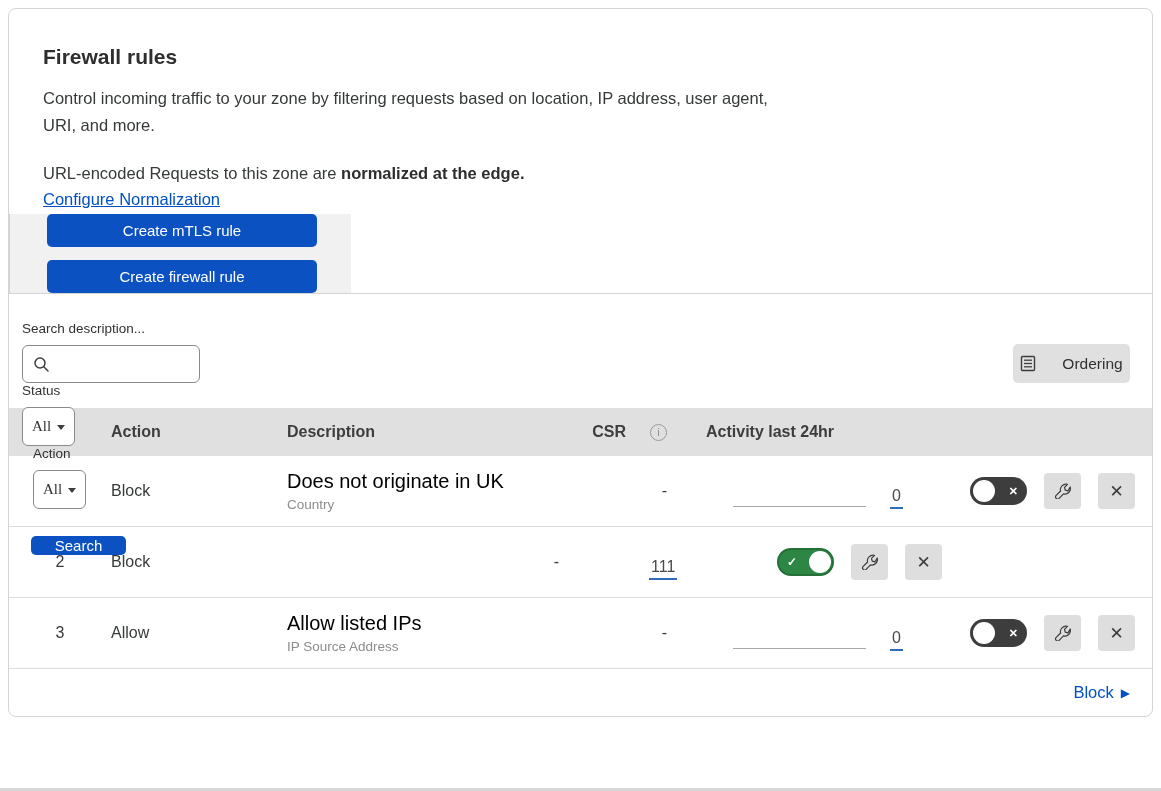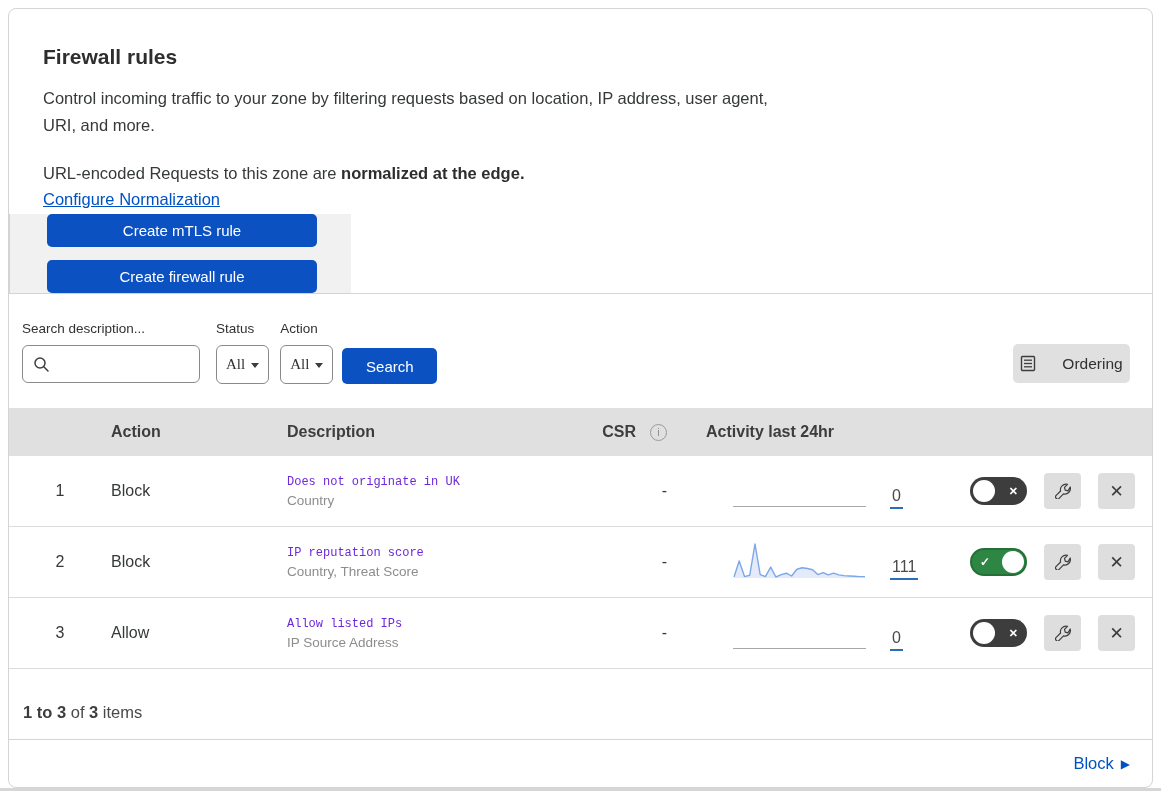--- a/index.html
+++ b/index.html
@@ -18,51 +18,51 @@
   .norm b { color:#2e2e2e; }
   .cfg-link { color:#0051c3; font-size:16.5px; text-decoration:underline; }
   .header-right { width:342px; background:#f1f1f1; border-left:1px solid #d4d4d4;
                   display:flex; flex-direction:column; justify-content:center;
                   padding:0 34px 0 37px; gap:13px; }
   .btn-primary { background:#0b51c2; color:#fff; border:none; border-radius:5px;
                  height:33px; font-size:15px; font-family:inherit; cursor:pointer; }
 
   
   .filterbar { position:relative; height:114px; padding:27px 14px 0 13px;
-               display:flex; align-items:flex-start; }
+               display:flex; align-items:flex-start;flex-direction:column; }
   .fgroup { display:flex; flex-direction:column; }
   .fgroup .flabel { font-size:13.5px; color:#313131; margin-bottom:9px; height:15px; }
   .search-box { width:178px; height:38px; border:1px solid #8a8a8a; border-radius:6px;
                 display:flex; align-items:center; padding-left:10px; background:#fff; }
   .search-box input { border:none; outline:none; flex:1; min-width:0; font-size:15px;
                       font-family:inherit; background:transparent; margin-left:6px; }
   .dropdown { height:39px; border:1px solid #8a8a8a; border-radius:6px; background:#fff;
               display:flex; align-items:center; justify-content:center; gap:6px;
               font-size:15px; color:#313131; cursor:pointer; padding:0 9px;font-family:Liberation Serif, serif; }
   .caret { width:0; height:0; border-left:4px solid transparent; border-right:4px solid transparent;
            border-top:5px solid #3d3d3d; margin-top:2px; }
-  .g1 { margin-left:0; }  .g2 { margin-left:16px; }  .g3 { margin-left:11px; }
+  .g1 { margin-left:0; }  .g2 { margin-left:0; }  .g3 { margin-left:11px; }
   .search-btn { margin-left:9px; margin-top:27px; width:95px; height:36px; font-size:15px; }
   .ordering-btn { position:absolute; right:22px; top:50px; width:117px; height:39px;
                   background:#e0e0e0; border:none; border-radius:5px; cursor:pointer;
                   display:flex; align-items:center; justify-content:center; gap:26px;
                   font-size:15.5px; color:#313131; font-family:inherit; }
 
   
   .grid-cols { display:grid; grid-template-columns:102px 176px 282px 108px 282px 1fr; }
   .thead { background:#e0e0e0; height:48px; align-items:center;
            font-size:16px; font-weight:600; color:#3d3d3d; }
-  .th-csr { display:flex; justify-content:flex-end; align-items:center; gap:14px; padding-right:10px; }
+  .th-csr { display:flex; justify-content:flex-end; align-items:center; gap:24px; padding-right:10px; }
   .info-icon { width:17px; height:17px; border:1px solid #9a9a9a; border-radius:50%;
                color:#8f8f8f; font-size:11px; font-weight:400; display:flex;
                align-items:center; justify-content:center; }
   .th-activity { padding-left:29px; }
   .trow { height:71px; border-bottom:1px solid #dcdcdc; align-items:center; font-size:16px; }
   .col-num { text-align:center; color:#36393a; }
-  .cell-desc .main { font-size:12px; color:#6d28d9; margin-bottom:4px;font-family:Liberation Mono, monospace; }
+  .cell-desc .main { font-size:20px; color:#000000; margin-bottom:4px; }
   .cell-desc .sub { font-size:13.5px; color:#8d8d8d; }
   .cell-csr { text-align:right; padding-right:10px; color:#36393a; }
   .cell-activity { display:flex; align-items:flex-end; gap:24px; height:100%;
                    padding:0 0 17px 56px; }
   .flatline { width:133px; height:1px; border-bottom:1px solid #a8a8a8; margin-bottom:2px; }
   .sparkline { width:133px; height:40px; display:block; }
   .count-link { font-size:16px; color:#4a4a4a; text-decoration:none; line-height:1;
                 border-bottom:2px solid #2e6bb8; padding:0 2px 3px 2px; }
   .cell-controls { display:flex; align-items:center; justify-content:flex-end;
                    gap:17px; padding-right:17px; }
@@ -180,24 +180,20 @@
         </button>
         <button class="icon-btn">
           <span class="x">✕</span>
         </button>
       </div>
     </div>
 
     <div class="trow grid-cols">
       <div class="col-num">2</div>
       <div>Block</div>
-      <div class="cell-desc">
-        <div class="main">IP reputation score</div>
-        <div class="sub">Country, Threat Score</div>
-      </div>
       <div class="cell-csr">-</div>
       <div class="cell-activity">
         <svg class="sparkline" viewBox="0 0 133 40" preserveAspectRatio="none">
           <polygon points="1,38 1.0,37.0 6.2,21.0 11.5,36.6 16.7,35.3 22.0,4.0 27.2,34.6 32.4,36.6 37.7,27.1 42.9,37.0 48.2,34.6 53.4,33.2 58.6,36.0 63.9,29.2 69.1,27.8 74.4,28.5 79.6,29.8 84.8,34.6 90.1,32.6 95.3,34.9 100.6,33.2 105.8,34.9 111.0,35.6 116.3,36.0 121.5,36.3 126.8,36.6 132.0,36.6 132,38" fill="rgba(126,166,234,0.22)"></polygon>
           <polyline points="1.0,37.0 6.2,21.0 11.5,36.6 16.7,35.3 22.0,4.0 27.2,34.6 32.4,36.6 37.7,27.1 42.9,37.0 48.2,34.6 53.4,33.2 58.6,36.0 63.9,29.2 69.1,27.8 74.4,28.5 79.6,29.8 84.8,34.6 90.1,32.6 95.3,34.9 100.6,33.2 105.8,34.9 111.0,35.6 116.3,36.0 121.5,36.3 126.8,36.6 132.0,36.6" fill="none" stroke="#7ea6ea" stroke-width="1.4" stroke-linejoin="round"></polyline>
         </svg>
         <a href="#" class="count-link">111</a>
       </div>
       <div class="cell-controls">
         <div class="toggle on">
@@ -236,23 +232,20 @@
           <svg width="16" height="16" viewBox="0 0 16 16">
             <path d="M15.2 4.0 c0.5 1.9 0 4 -1.5 5.5 c-1.4 1.4 -3.4 1.9 -5.2 1.4 l-4.4 4.4 c-0.8 0.8 -2.1 0.8 -2.9 0 c-0.8 -0.8 -0.8 -2.1 0 -2.9 l4.4 -4.4 c-0.5 -1.8 0 -3.8 1.4 -5.2 c1.5 -1.5 3.6 -2 5.5 -1.5 l-3 3 l0.7 2.8 l2.8 0.7 z" fill="none" stroke="#3d3d3d" stroke-width="1.2" stroke-linejoin="round"></path>
           </svg>
         </button>
         <button class="icon-btn">
           <span class="x">✕</span>
         </button>
       </div>
     </div>
 
-    <div class="pagination">
-      <span><b>1 to 3</b>&nbsp;<span>of</span>&nbsp;<b>3</b>&nbsp;<span>items</span></span>
-    </div>
 
     <div class="help-strip">
       <a href="#" class="help-link">
         <span>Block</span>
         <span class="help-arrow">▶</span>
       </a>
     </div>
 
   </div>
   <div class="bottom-edge"></div>

